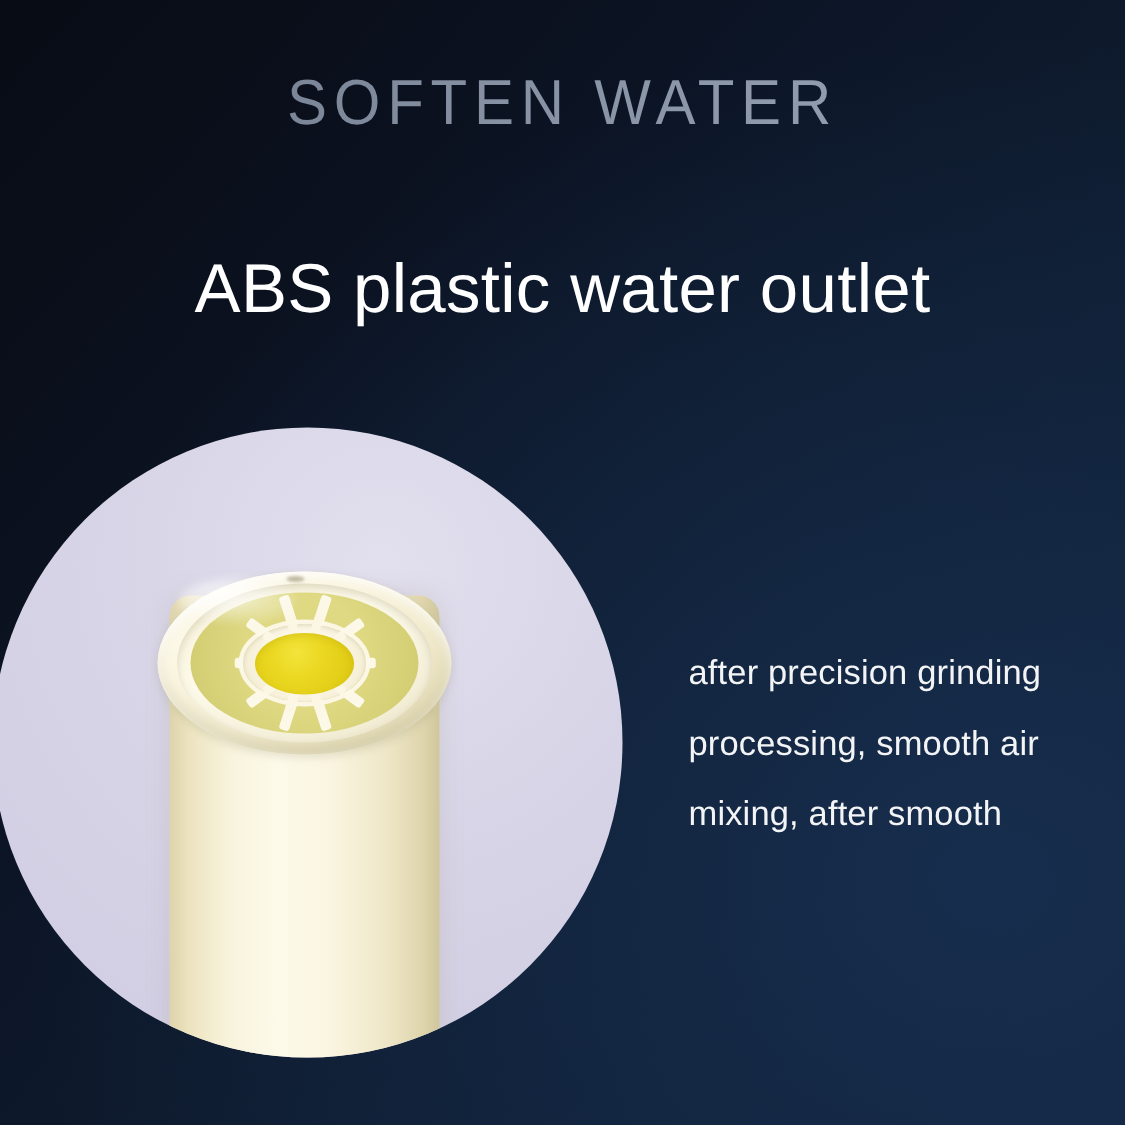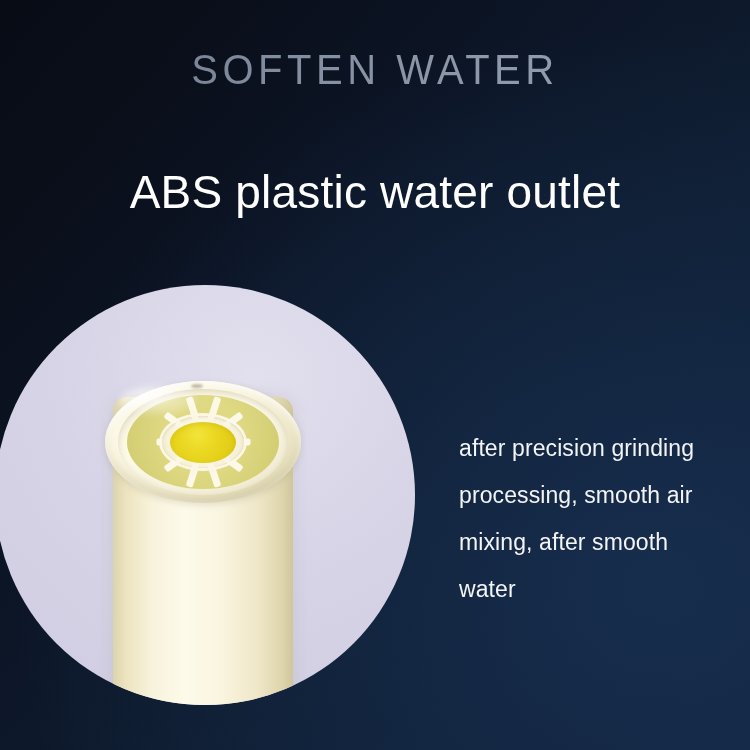--- a/index.html
+++ b/index.html
@@ -327,16 +327,15 @@
     </div>
 
     <div class="collar-glint"></div>
     <div class="collar-nick"></div>
   </div>
 
   <div class="body-copy" id="body-copy">
       <div class="line">after precision grinding</div>
       <div class="line">processing, smooth air</div>
       <div class="line">mixing, after smooth</div>
-      <div class="line">water</div>
     </div>
 
 </div>
 
 </body></html>

